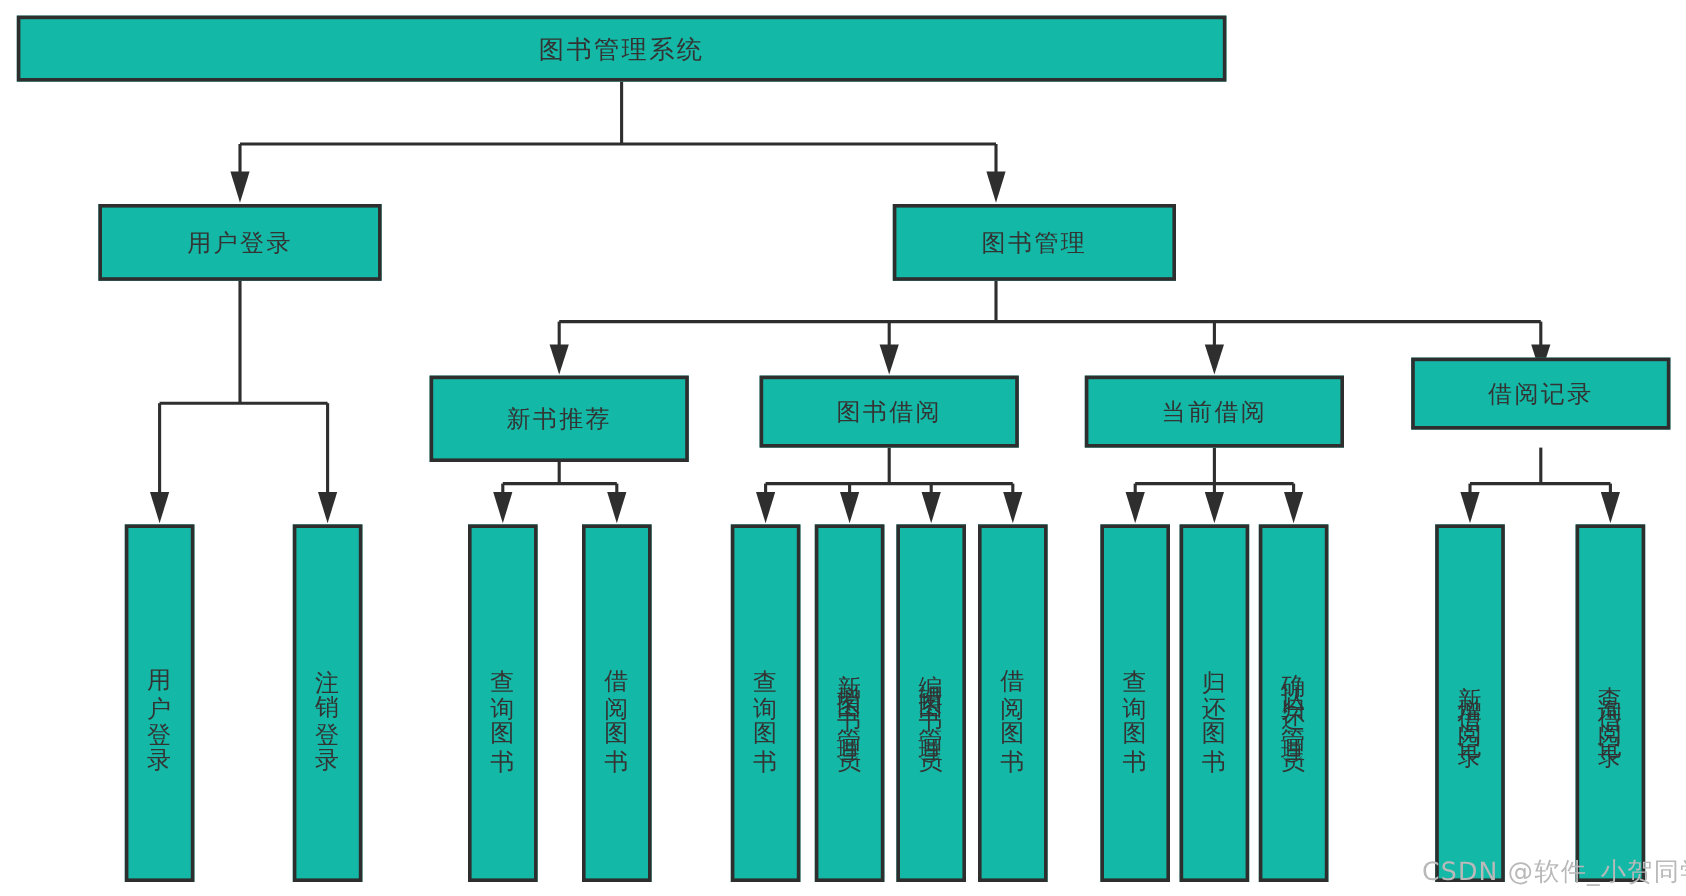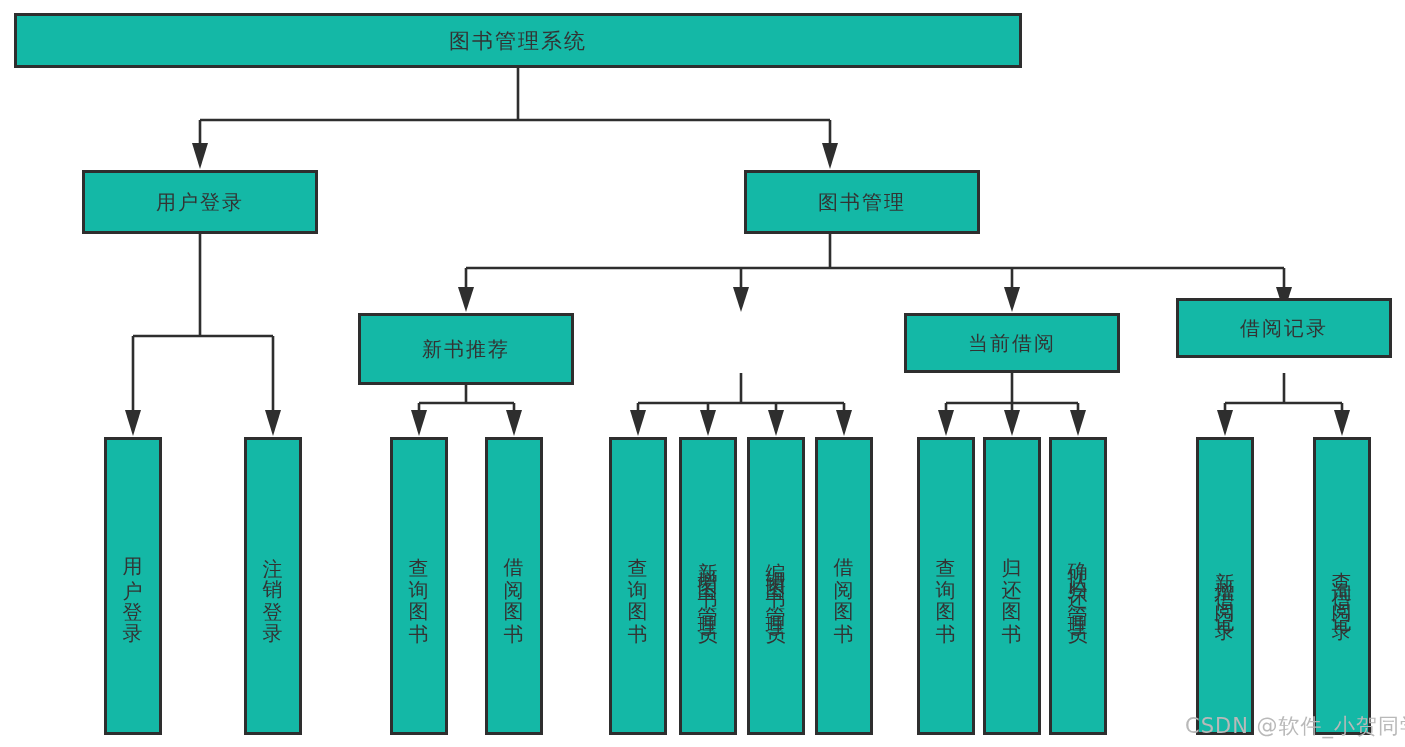--- a/index.html
+++ b/index.html
@@ -131,20 +131,23 @@
   <div class="box hbox" style="left:82px; top:170px; width:236px; height:64px;">
     <span>用户登录</span>
   </div>
   <div class="box hbox" style="left:712px; top:170px; width:236px; height:64px;margin-left:32px;">
     <span>图书管理</span>
   </div>
 
   <div class="box hbox" style="left:358px; top:313px; width:216px; height:72px;">
     <span>新书推荐</span>
   </div>
+  <div class="box hbox" style="left:633px; top:313px; width:216px; height:60px;">
+    <span>图书借阅</span>
+  </div>
   <div class="box hbox" style="left:904px; top:313px; width:216px; height:60px;text-align:right;">
     <span>当前借阅</span>
   </div>
   <div class="box hbox" style="left:1176px; top:298px; width:216px; height:60px;">
     <span>借阅记录</span>
   </div>
 
   <div class="box vbox sp-wide" style="left:104px; top:437px; width:58px; height:298px;">
     <span class="vtext">用户登录</span>
   </div>

